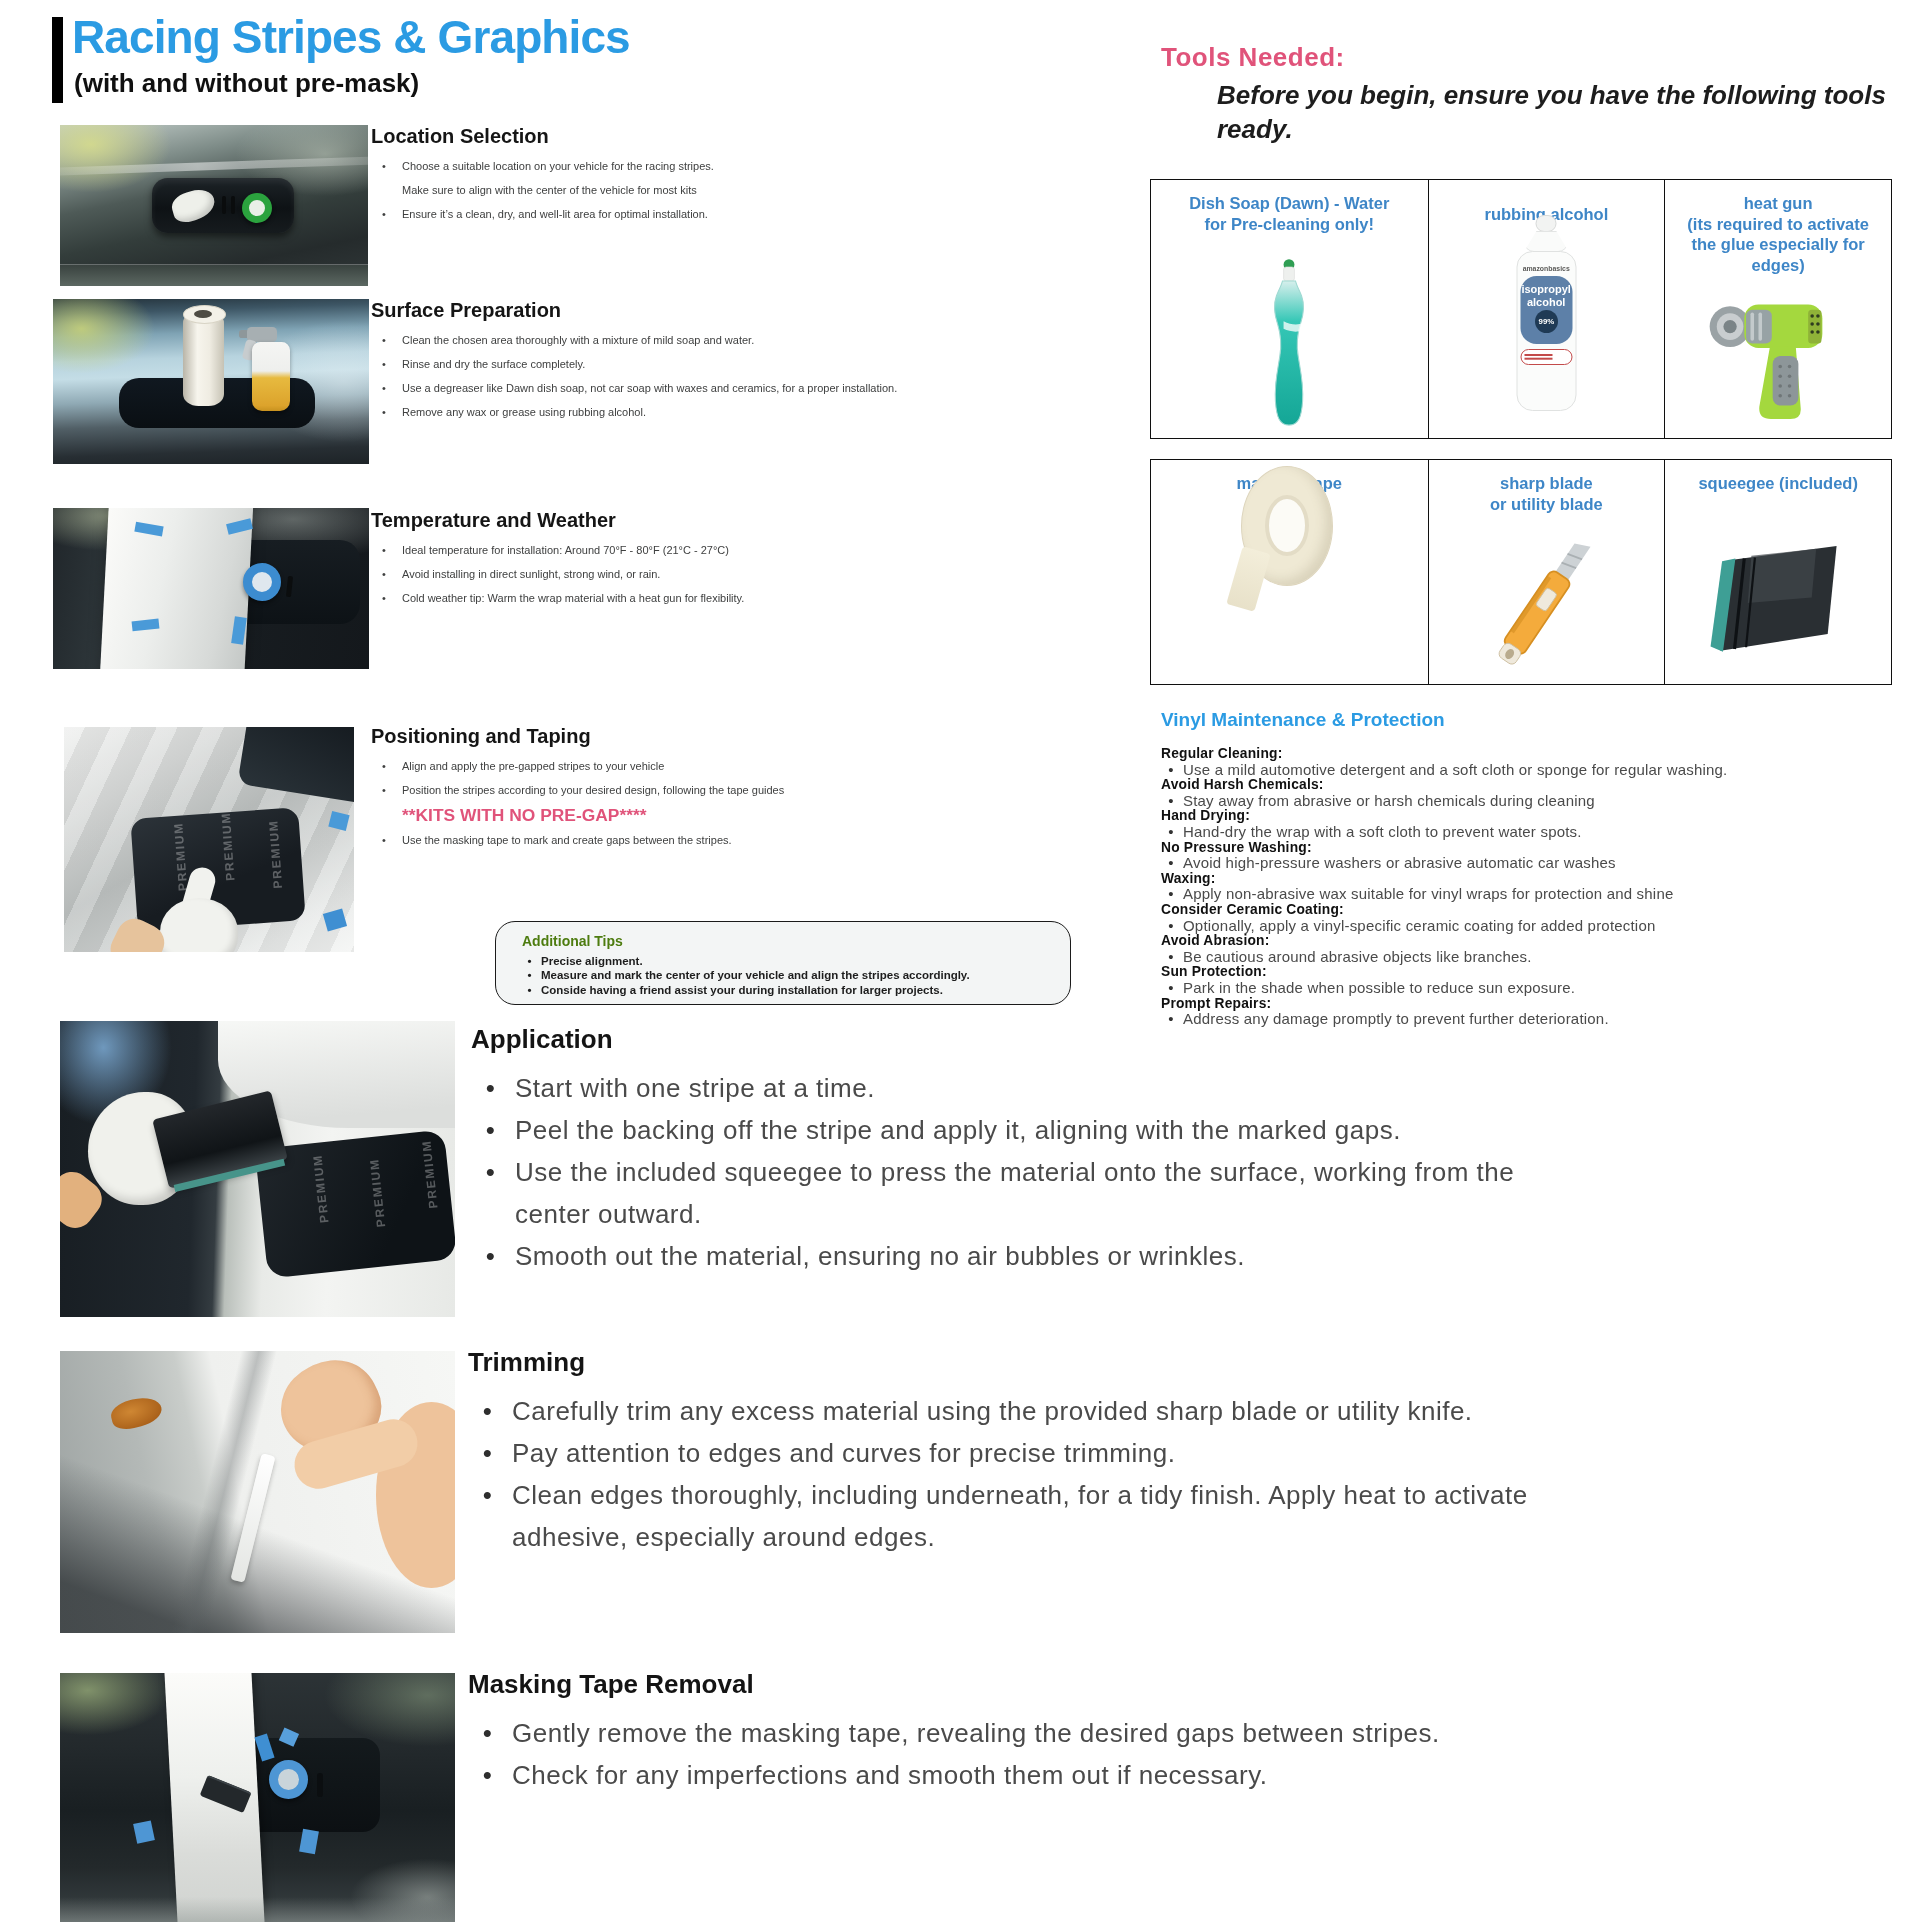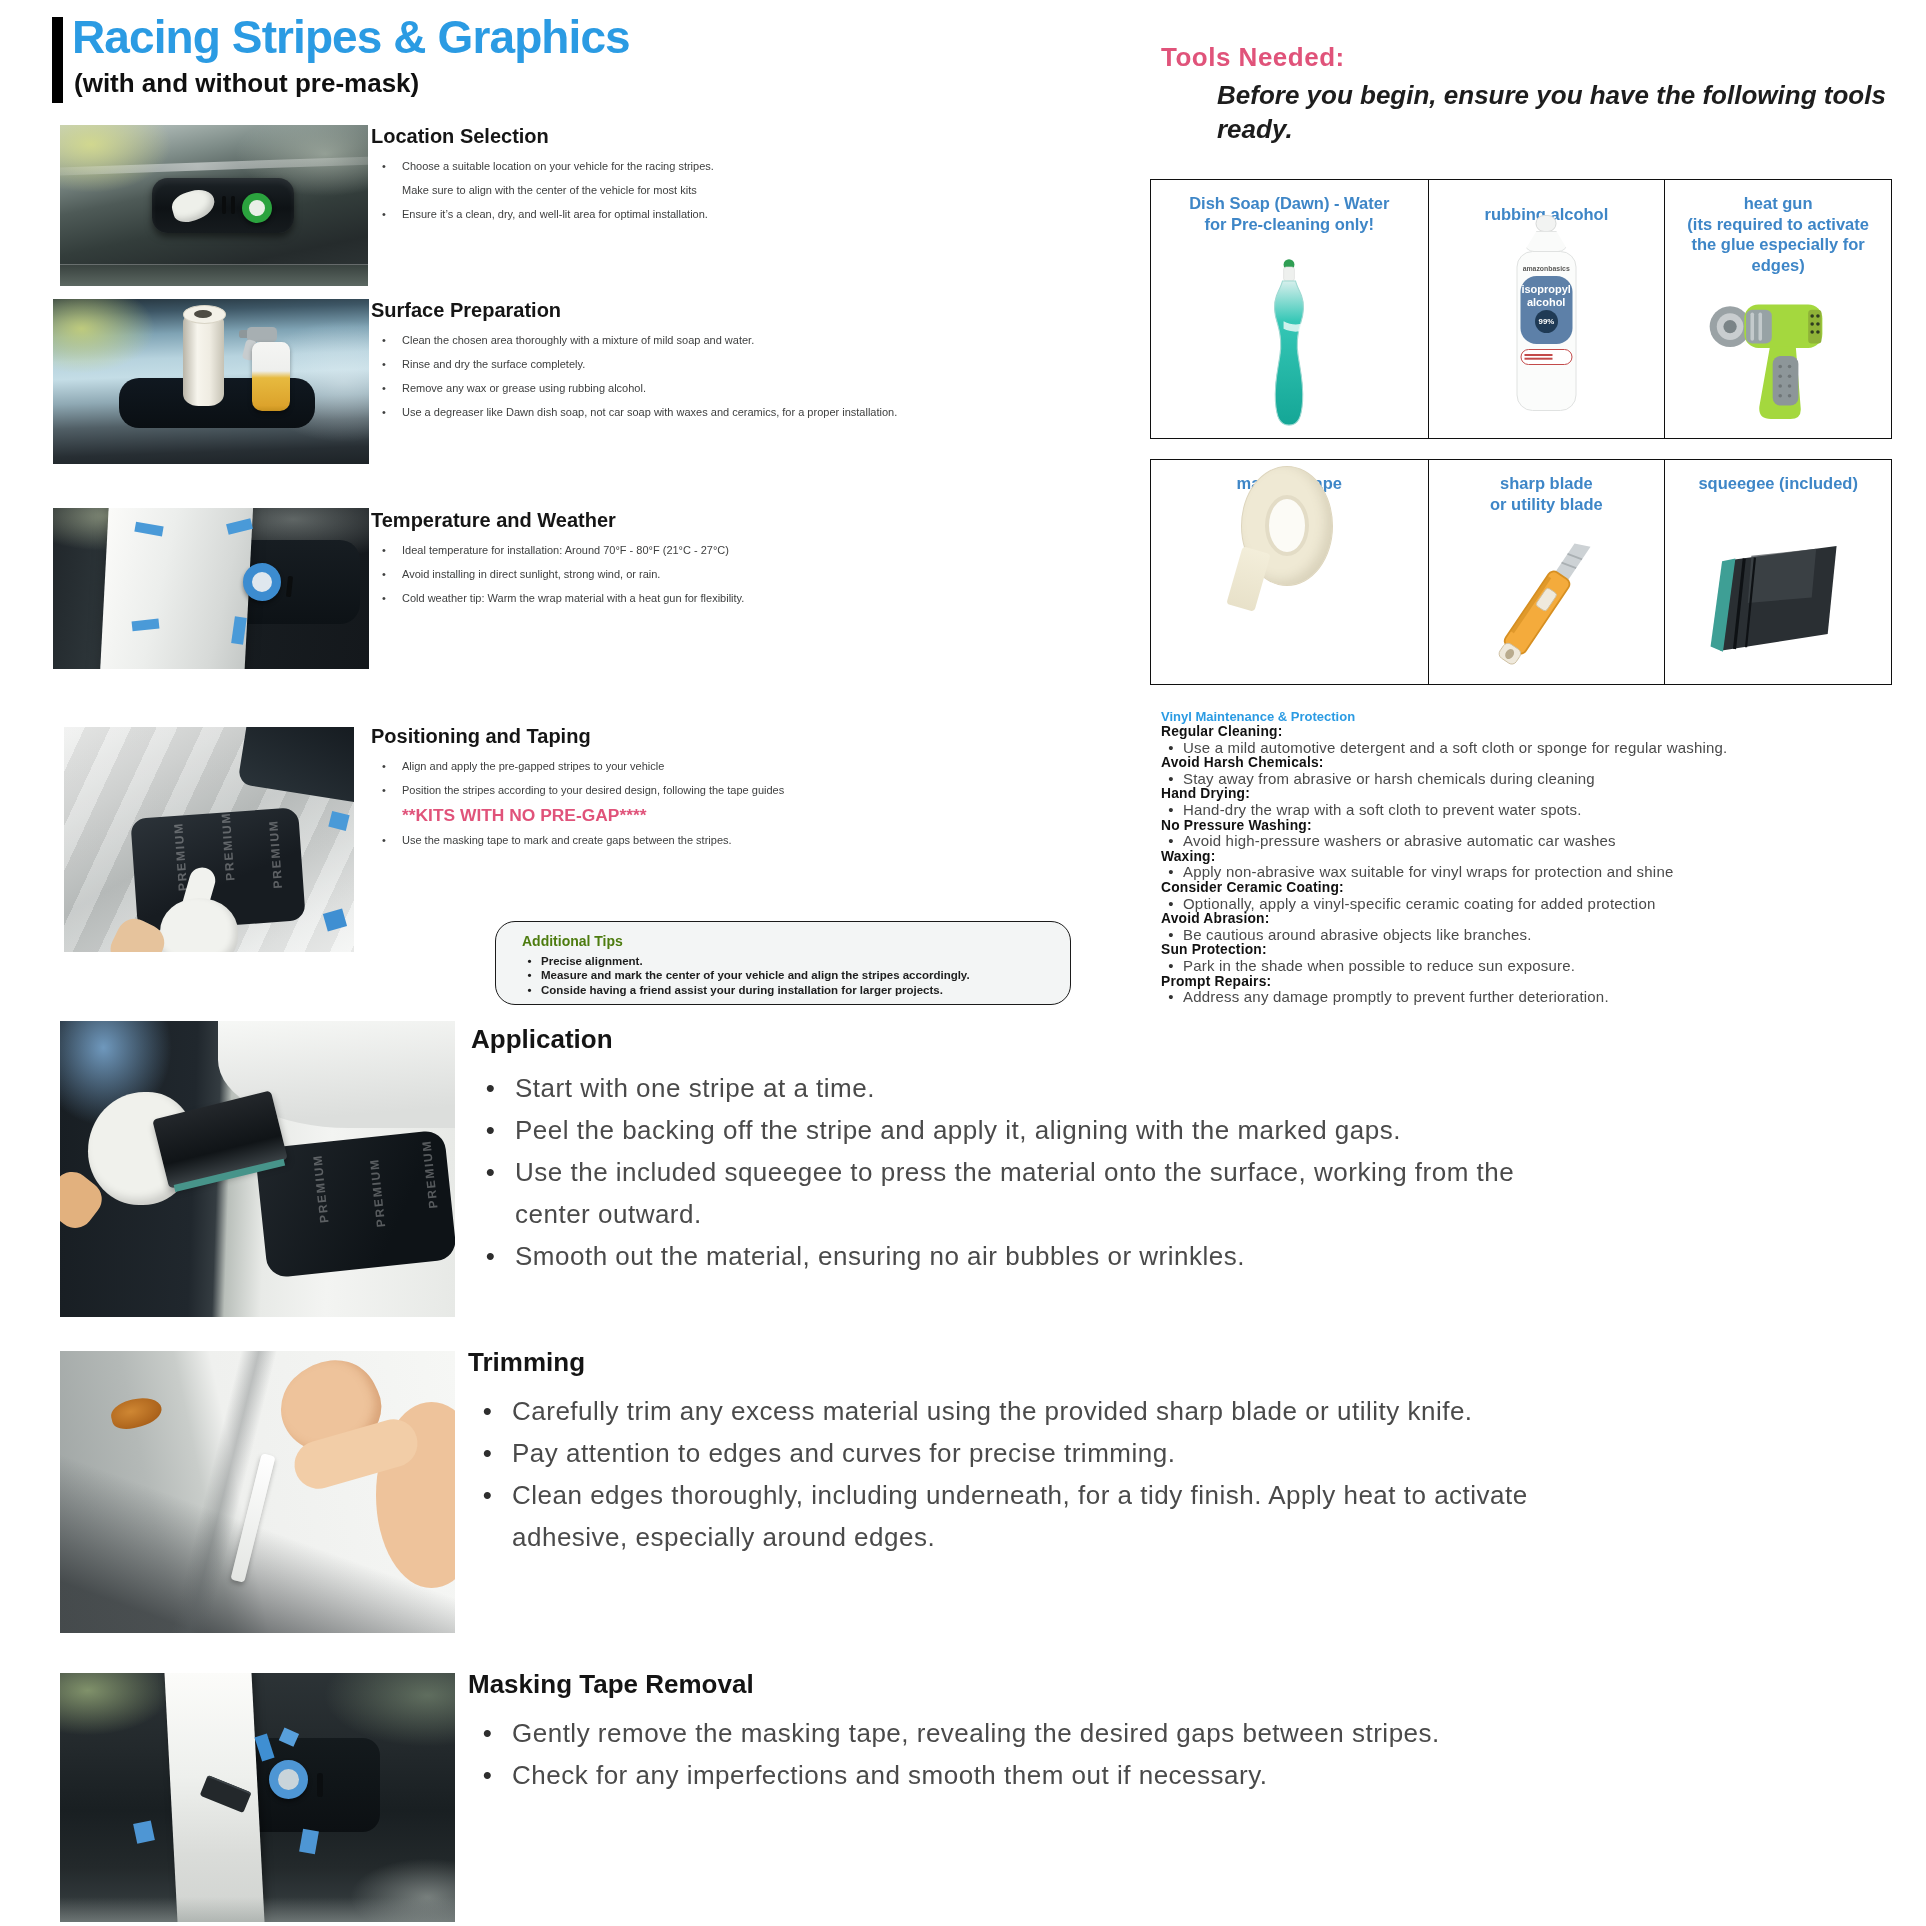--- a/index.html
+++ b/index.html
@@ -164,21 +164,21 @@
   .alc-warn::before { content:""; position:absolute; left:3.7px; top:3.7px; width:27.5px; height:1.8px; background:#c34a4a; box-shadow:0 3.7px 0 #c34a4a; }
 
   
   .tape-roll { position:relative; width:96px; height:124px; }
   .tape-ring { position:absolute; left:0; top:0; width:92px; height:120px; border-radius:50%; background:#efe9d4; border:1.8px solid #ddd5bd; box-shadow:inset -6.4px -4.6px 11px rgba(120,110,80,.18); }
   .tape-hole { position:absolute; left:24px; top:29px; width:44px; height:61px; border-radius:50%; background:#fcfbf6; border:4.6px solid #e3dcc6; }
   .tape-tail { position:absolute; left:-7.3px; bottom:-19px; width:29px; height:60px; background:linear-gradient(180deg,#f3eeda,#e8e1c9); transform:rotate(16deg); border-radius:3.7px; }
 
   
   #maintenance { left:1161px; top:709px; width:752px; }
-  #maintenance h4 { font-size:13px; font-weight:800; color:#2b9be3; margin-bottom:0; }
+  #maintenance h4 { font-size:19px; font-weight:800; color:#2b9be3; margin-bottom:15px; }
   .m-label { font-size:13.8px; font-weight:800; color:#111; line-height:15.6px; letter-spacing:0.2px; }
   .m-tip { position:relative; font-size:15px; color:#4a4a4a; line-height:15.6px; padding-left:22px; letter-spacing:0.2px; }
   .m-tip::before { content:"•"; position:absolute; left:7.3px; top:0; color:#333; }
 </style>
 </head>
 <body>
 
 <div id="page">
 
   <div class="abs" id="accent-bar"></div>
@@ -237,22 +237,22 @@
 Make sure to align with the center of the vehicle for most kits</li>
       <li>Ensure it’s a clean, dry, and well-lit area for optimal installation.</li>
     </ul>
   </div>
 
   <div class="abs step-text" id="step2">
     <h3>Surface Preparation</h3>
     <ul>
       <li>Clean the chosen area thoroughly with a mixture of mild soap and water.</li>
       <li>Rinse and dry the surface completely.</li>
+      <li>Use a degreaser like Dawn dish soap, not car soap with waxes and ceramics, for a proper installation.</li>
       <li>Remove any wax or grease using rubbing alcohol.</li>
-      <li>Use a degreaser like Dawn dish soap, not car soap with waxes and ceramics, for a proper installation.</li>
     </ul>
   </div>
 
   <div class="abs step-text" id="step3">
     <h3>Temperature and Weather</h3>
     <ul>
       <li>Ideal temperature for installation: Around 70°F - 80°F (21°C - 27°C)</li>
       <li>Avoid installing in direct sunlight, strong wind, or rain.</li>
       <li>Cold weather tip: Warm the wrap material with a heat gun for flexibility.</li>
     </ul>

